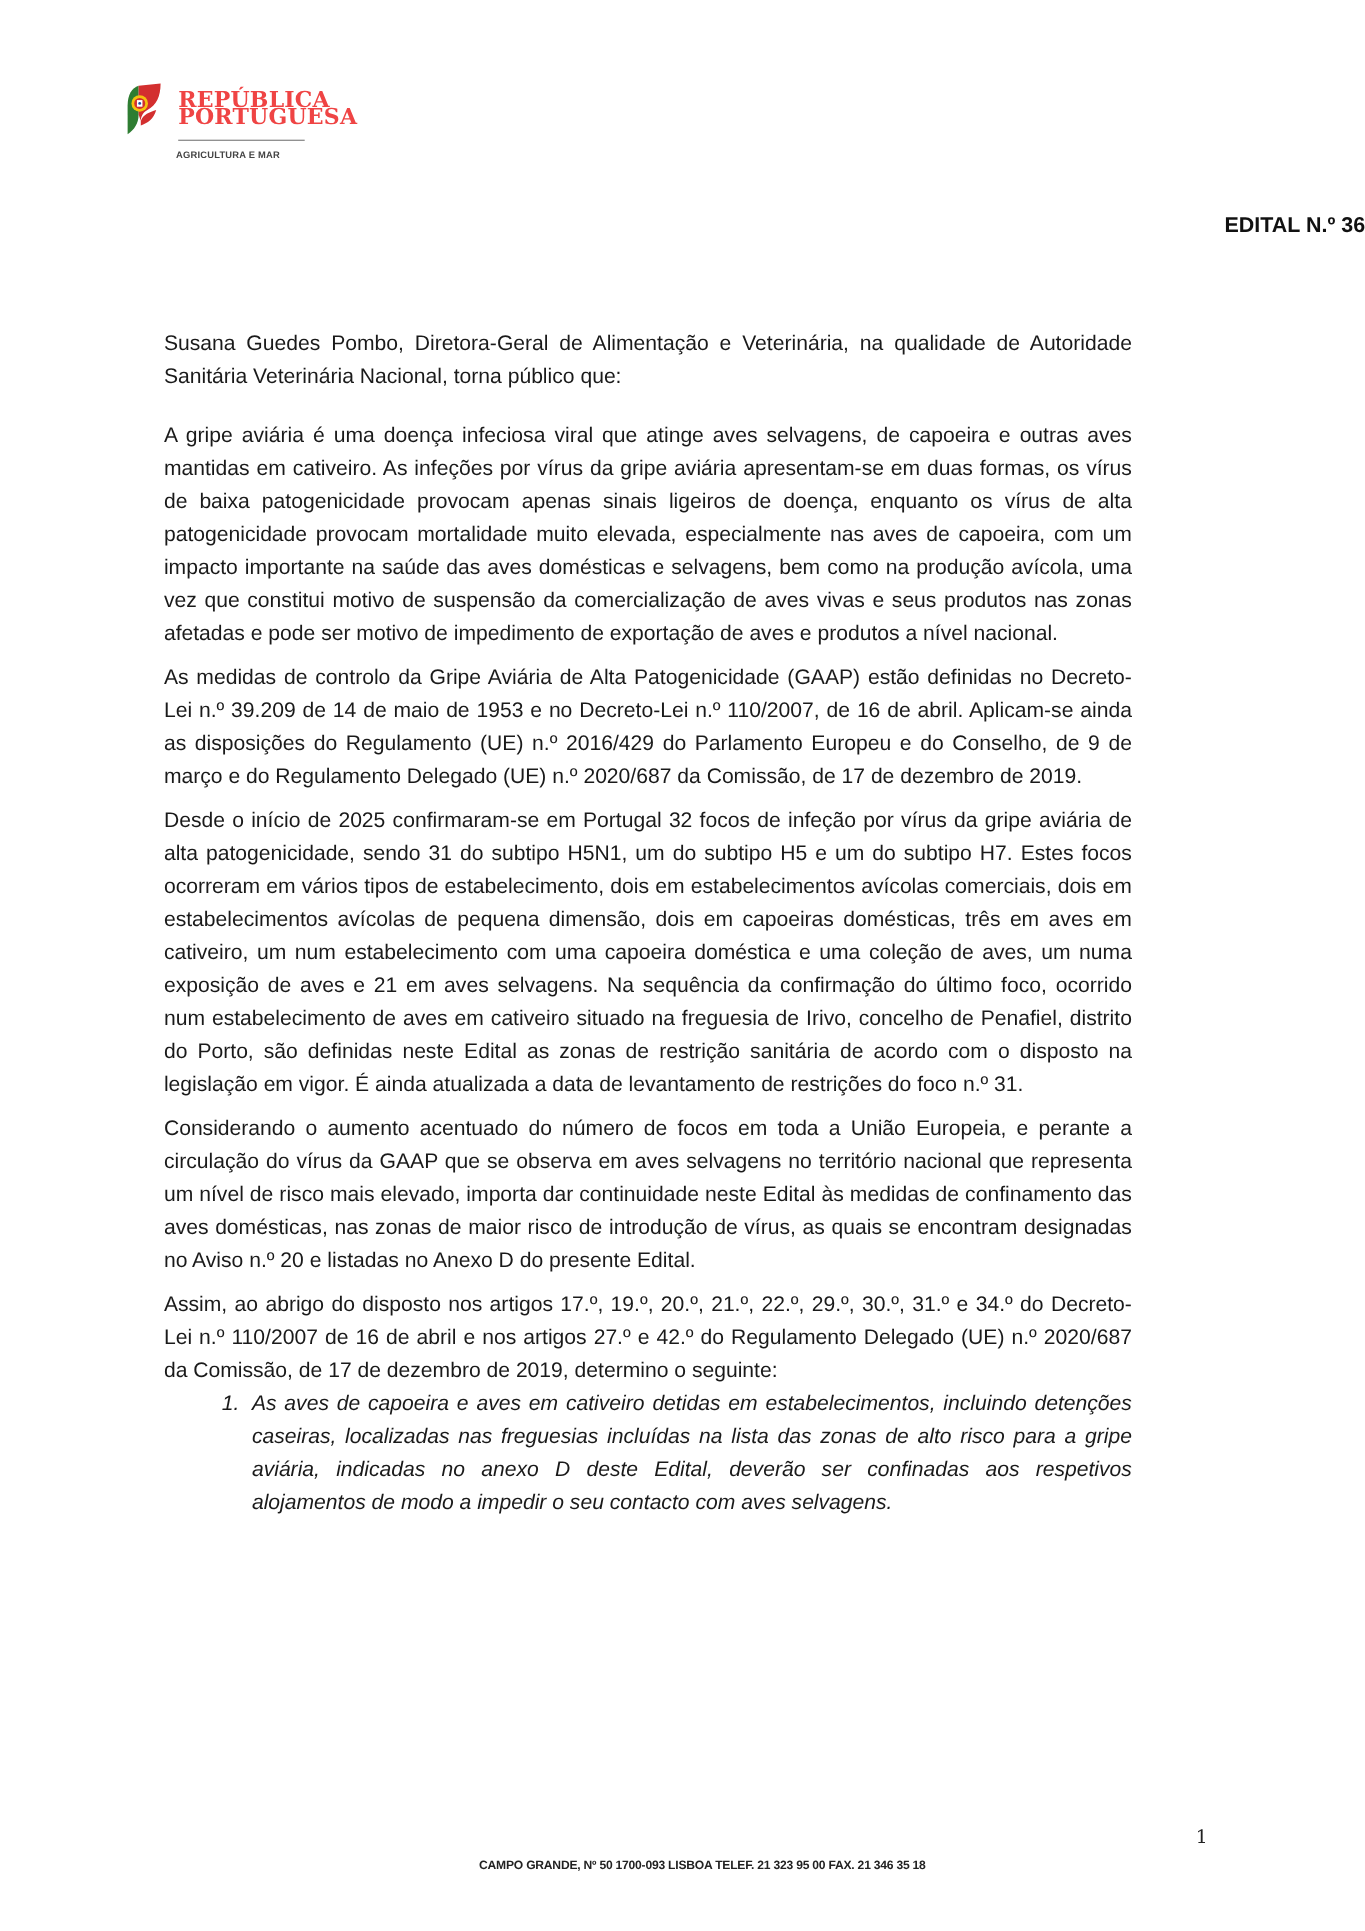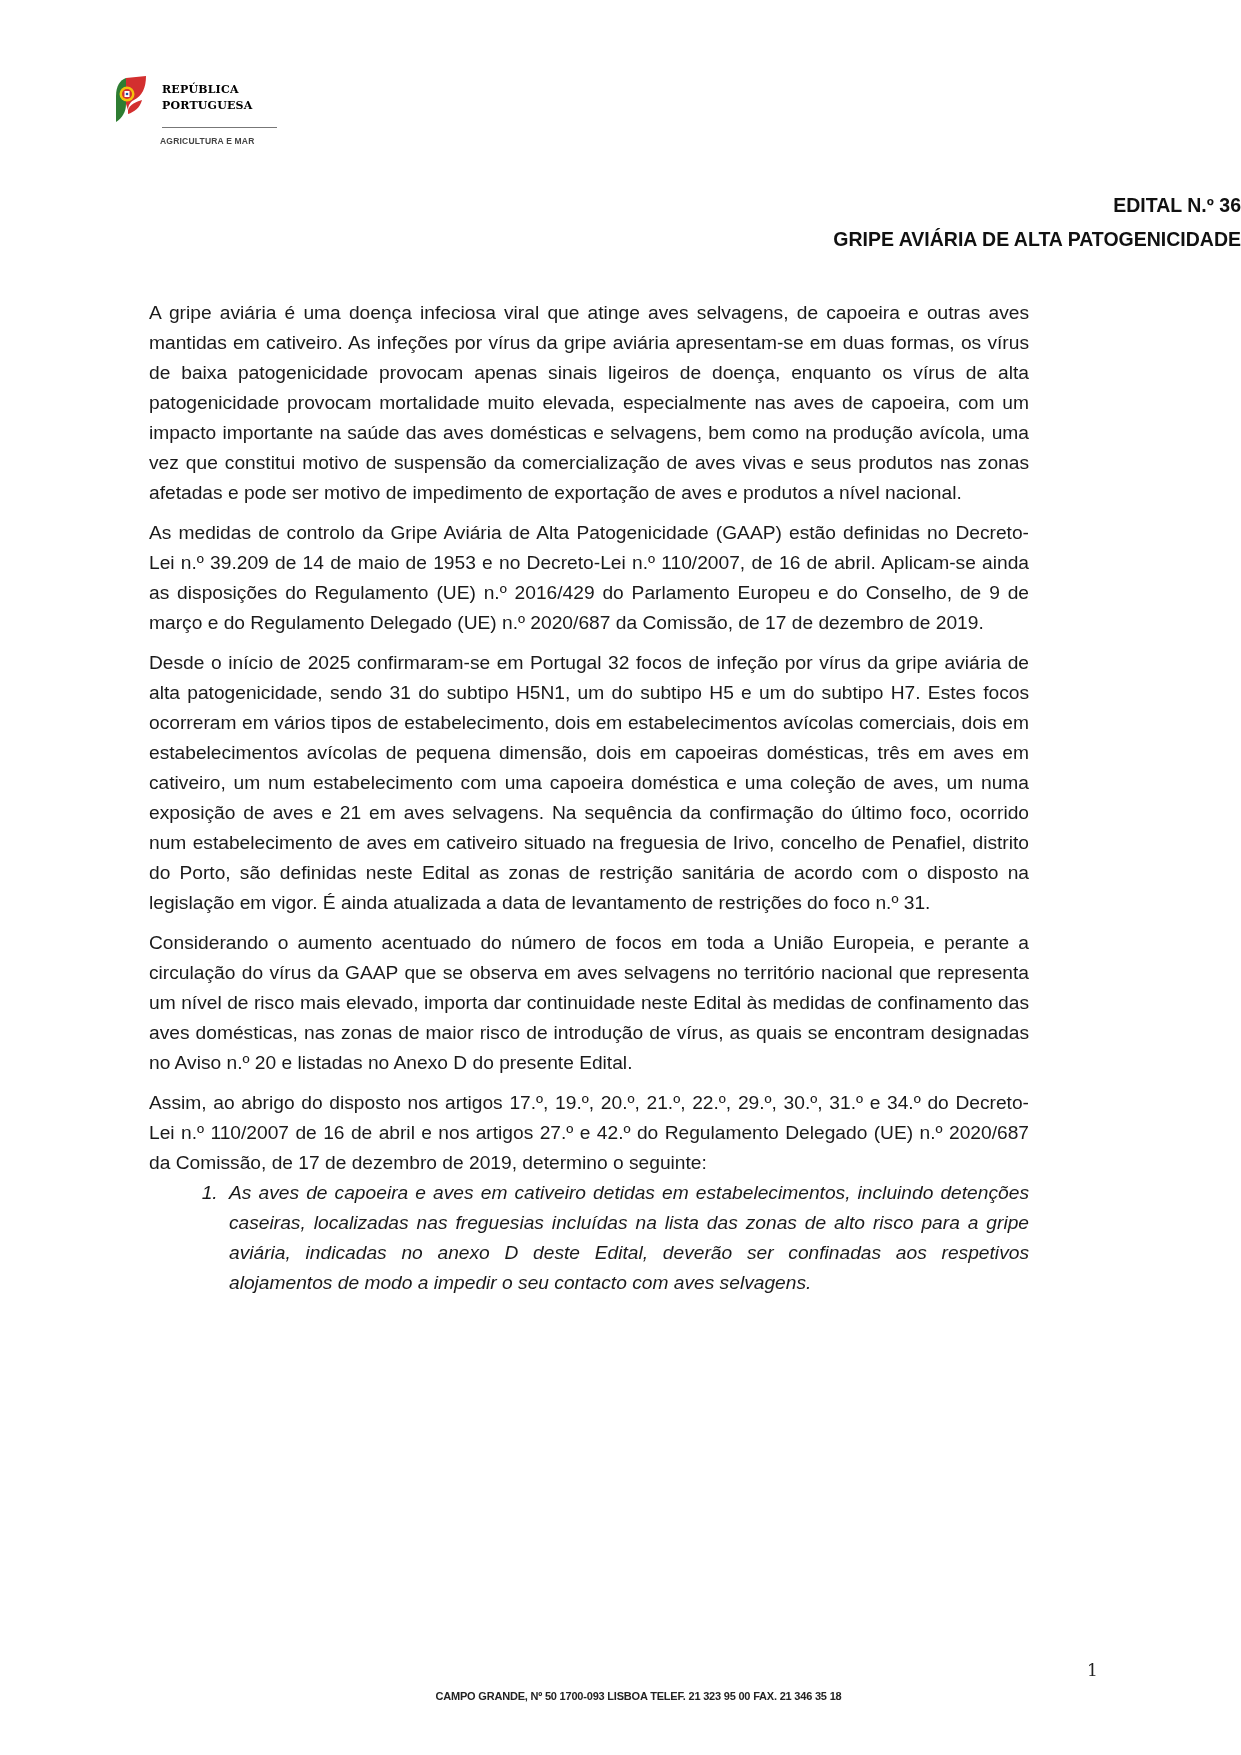--- a/index.html
+++ b/index.html
@@ -4,21 +4,21 @@
 <style>
   html, body { margin: 0; padding: 0; background: #ffffff; }
   body { width: 1241px; height: 1755px; position: relative; overflow: hidden;
          font-family: "Liberation Sans", sans-serif; color: #111; }
   .page { position: absolute; left: 0; top: 0; width: 1241px; height: 1755px; }
 
   
   .logo-rp { position: absolute; left: 112px; top: 74px; width: 200px; height: 80px; }
   .rp-flag { position: absolute; left: 0; top: 0; width: 38px; height: 52px; }
   .rp-text { position: absolute; left: 50px; top: 8px; font-family: "DejaVu Serif", serif;
-             font-weight: bold; font-size: 11px; line-height: 16px; color: #000000; letter-spacing: 0.2px; }
+             font-weight: bold; font-size: 20px; line-height: 16px; color: #ef4444; letter-spacing: 0.2px; }
   .rp-rule { position: absolute; left: 50px; top: 53px; width: 115px; height: 1px; background: #777; }
   .rp-sub { position: absolute; left: 48px; top: 62px; font-size: 8.5px; font-weight: bold; color: #444;
             letter-spacing: 0.2px; }
 
   .logo-dgav { position: absolute; left: 972px; top: 66px; width: 160px; height: 95px; }
   .dgav-dg { position: absolute; left: 0; top: -14px; font-family: "DejaVu Sans", sans-serif;
              font-size: 64px; font-weight: 300; color: #9a9a9a; letter-spacing: -2px; line-height: 80px; }
   .dgav-av { position: absolute; left: 66px; top: -14px; font-family: "DejaVu Sans", sans-serif;
              font-size: 64px; font-weight: bold; color: #7b2a2a; letter-spacing: -2px; line-height: 80px; }
   .dgav-sub { position: absolute; left: 68px; top: 56px; font-size: 7.5px; font-weight: bold; line-height: 9px;
@@ -62,23 +62,23 @@
     <div class="rp-text">
       <div>REPÚBLICA</div>
       <div>PORTUGUESA</div>
     </div>
     <div class="rp-rule"></div>
     <div class="rp-sub">AGRICULTURA E MAR</div>
   </div>
 
 
   <div class="title t1">EDITAL N.º 36</div>
-  <div class="title t2">GRIPE AVIÁRIA DE ALTA PATOGENICIDADE</div>
 
   <div class="body">
+    <p class="intro">Susana Guedes Pombo, Diretora-Geral de Alimentação e Veterinária, na qualidade de Autoridade Sanitária Veterinária Nacional, torna público que:</p>
     <p>A gripe aviária é uma doença infeciosa viral que atinge aves selvagens, de capoeira e outras aves mantidas em cativeiro. As infeções por vírus da gripe aviária apresentam-se em duas formas, os vírus de baixa patogenicidade provocam apenas sinais ligeiros de doença, enquanto os vírus de alta patogenicidade provocam mortalidade muito elevada, especialmente nas aves de capoeira, com um impacto importante na saúde das aves domésticas e selvagens, bem como na produção avícola, uma vez que constitui motivo de suspensão da comercialização de aves vivas e seus produtos nas zonas afetadas e pode ser motivo de impedimento de exportação de aves e produtos a nível nacional.</p>
     <p>As medidas de controlo da Gripe Aviária de Alta Patogenicidade (GAAP) estão definidas no Decreto-Lei n.º 39.209 de 14 de maio de 1953 e no Decreto-Lei n.º 110/2007, de 16 de abril. Aplicam-se ainda as disposições do Regulamento (UE) n.º 2016/429 do Parlamento Europeu e do Conselho, de 9 de março e do Regulamento Delegado (UE) n.º 2020/687 da Comissão, de 17 de dezembro de 2019.</p>
     <p>Desde o início de 2025 confirmaram-se em Portugal 32 focos de infeção por vírus da gripe aviária de alta patogenicidade, sendo 31 do subtipo H5N1, um do subtipo H5 e um do subtipo H7. Estes focos ocorreram em vários tipos de estabelecimento, dois em estabelecimentos avícolas comerciais, dois em estabelecimentos avícolas de pequena dimensão, dois em capoeiras domésticas, três em aves em cativeiro, um num estabelecimento com uma capoeira doméstica e uma coleção de aves, um numa exposição de aves e 21 em aves selvagens. Na sequência da confirmação do último foco, ocorrido num estabelecimento de aves em cativeiro situado na freguesia de Irivo, concelho de Penafiel, distrito do Porto, são definidas neste Edital as zonas de restrição sanitária de acordo com o disposto na legislação em vigor. É ainda atualizada a data de levantamento de restrições do foco n.º 31.</p>
     <p>Considerando o aumento acentuado do número de focos em toda a União Europeia, e perante a circulação do vírus da GAAP que se observa em aves selvagens no território nacional que representa um nível de risco mais elevado, importa dar continuidade neste Edital às medidas de confinamento das aves domésticas, nas zonas de maior risco de introdução de vírus, as quais se encontram designadas no Aviso n.º 20 e listadas no Anexo D do presente Edital.</p>
     <p style="margin-bottom:0">Assim, ao abrigo do disposto nos artigos 17.º, 19.º, 20.º, 21.º, 22.º, 29.º, 30.º, 31.º e 34.º do Decreto-Lei n.º 110/2007 de 16 de abril e nos artigos 27.º e 42.º do Regulamento Delegado (UE) n.º 2020/687 da Comissão, de 17 de dezembro de 2019, determino o seguinte:</p>
     <ol>
       <li>As aves de capoeira e aves em cativeiro detidas em estabelecimentos, incluindo detenções caseiras, localizadas nas freguesias incluídas na lista das zonas de alto risco para a gripe aviária, indicadas no anexo D deste Edital, deverão ser confinadas aos respetivos alojamentos de modo a impedir o seu contacto com aves selvagens.</li>
     </ol>
   </div>
 

